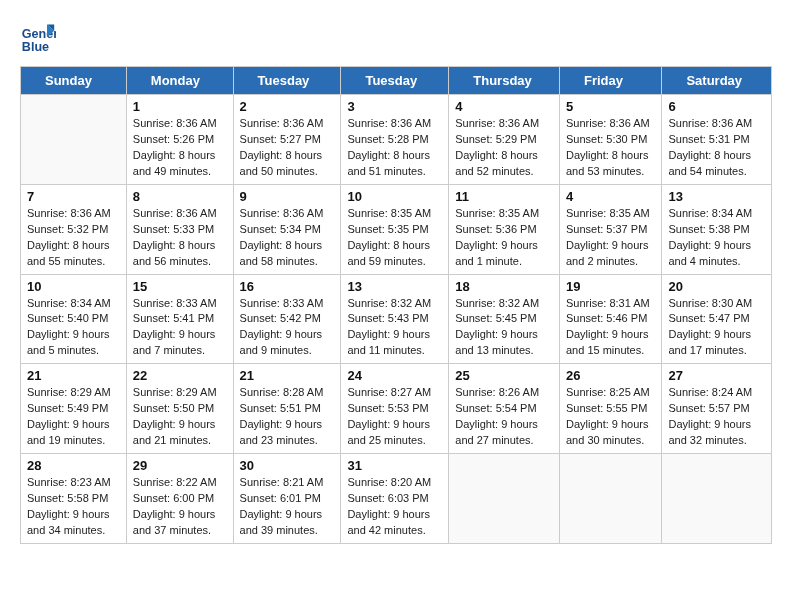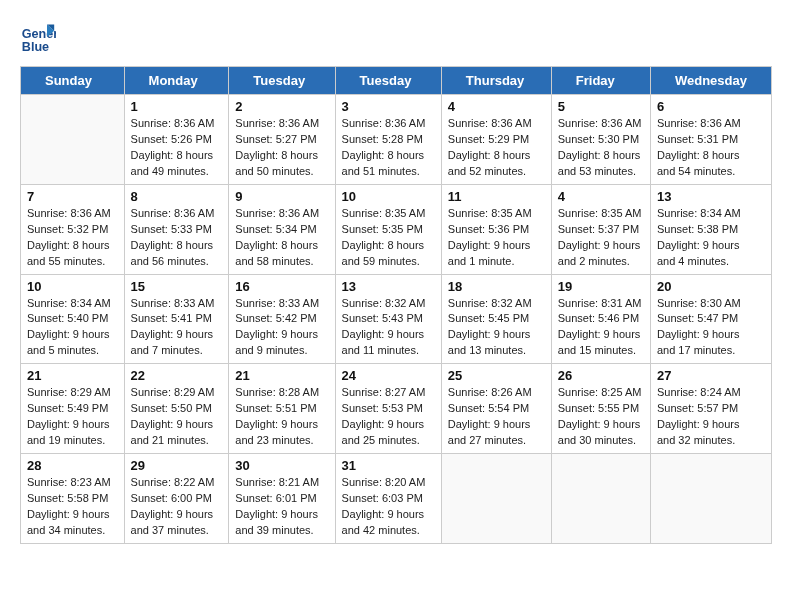--- a/index.html
+++ b/index.html
@@ -93,21 +93,21 @@
 
 <table>
   <thead>
     <tr id="header-row">
         <th>Sunday</th>
         <th>Monday</th>
         <th>Tuesday</th>
         <th>Tuesday</th>
         <th>Thursday</th>
         <th>Friday</th>
-        <th>Wednesday</th>
+        <th>Saturday</th>
       </tr>
   </thead>
   <tbody id="calendar-body">
       <tr>
         <td class="empty"></td>
         <td>
           <div class="day-number">1</div>
           <div class="day-info">Sunrise: 8:36 AM<br>Sunset: 5:26 PM<br>Daylight: 8 hours<br>and 49 minutes.</div>
         </td>
         <td>

